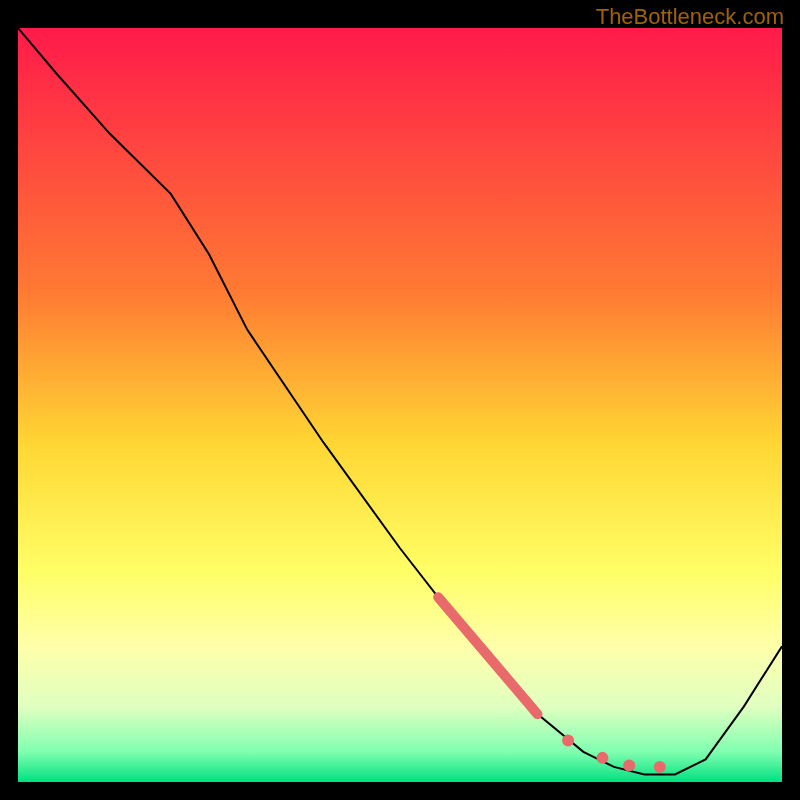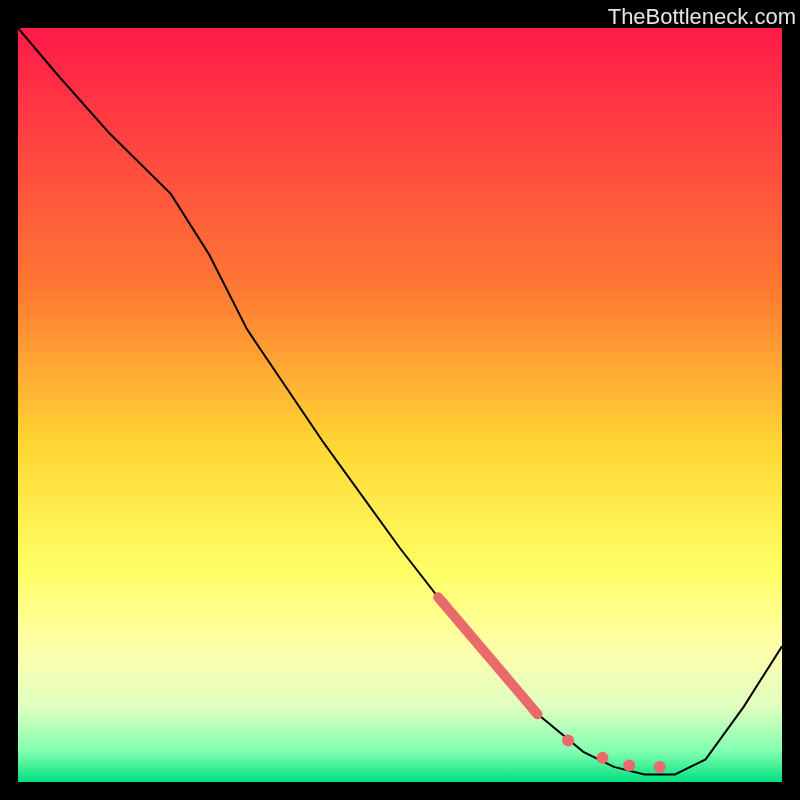--- a/index.html
+++ b/index.html
@@ -7,22 +7,22 @@
     padding: 0;
     background: #000;
     width: 800px;
     height: 800px;
     position: relative;
     font-family: Arial, sans-serif;
   }
   .watermark {
     position: absolute;
     top: 4px;
-    right: 4px;
-    color: #e5e5e5;
+    right: 16px;
+    color: #a16207;
     font-size: 22px;
     font-weight: 500;
     z-index: 10;
   }
   .plot-area {
     position: absolute;
     left: 18px;
     top: 28px;
     width: 764px;
     height: 754px;

